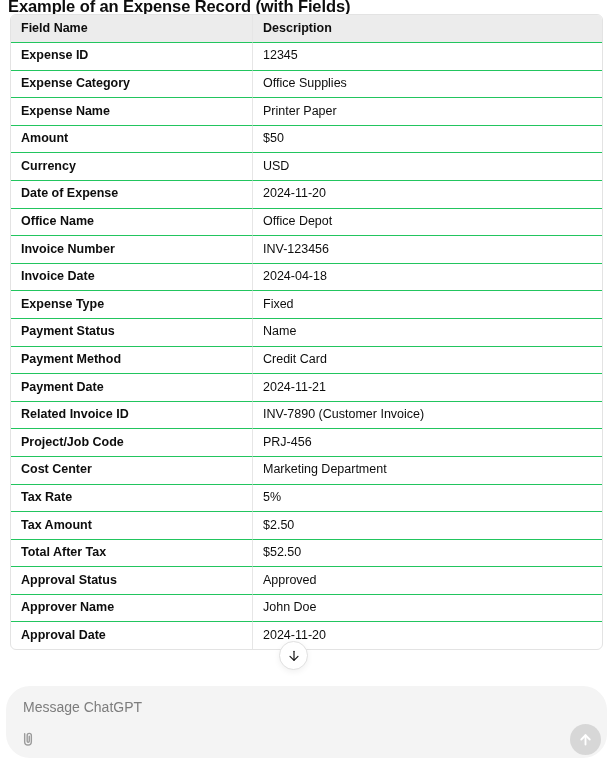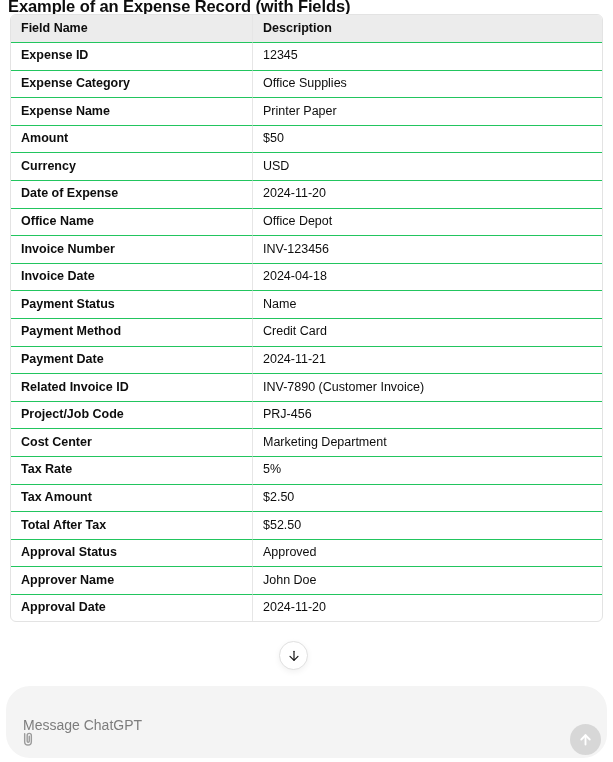--- a/index.html
+++ b/index.html
@@ -71,21 +71,20 @@
     width: 601px; height: 72px;
     background: #f4f4f4;
     border-radius: 24px;
     z-index: 4;
   }
   .composer-placeholder {
     position: absolute;
     left: 17px; top: 13px;
     font-size: 14px;
     color: #7d7d7d;
-    margin-top: 18px;
   }
   .attach-btn {
     position: absolute;
     left: 9px; bottom: 5px;
     width: 26px; height: 26px;
     background: none; border: none;
     display: flex; align-items: center; justify-content: center;
     cursor: pointer;
   }
   .send-btn {
@@ -144,20 +143,24 @@
             <td>Office Name</td>
             <td>Office Depot</td>
           </tr>
           <tr>
             <td>Invoice Number</td>
             <td>INV-123456</td>
           </tr>
           <tr>
             <td>Invoice Date</td>
             <td>2024-04-18</td>
+          </tr>
+          <tr>
+            <td>Expense Type</td>
+            <td>Fixed</td>
           </tr>
           <tr>
             <td>Payment Status</td>
             <td>Name</td>
           </tr>
           <tr>
             <td>Payment Method</td>
             <td>Credit Card</td>
           </tr>
           <tr>

